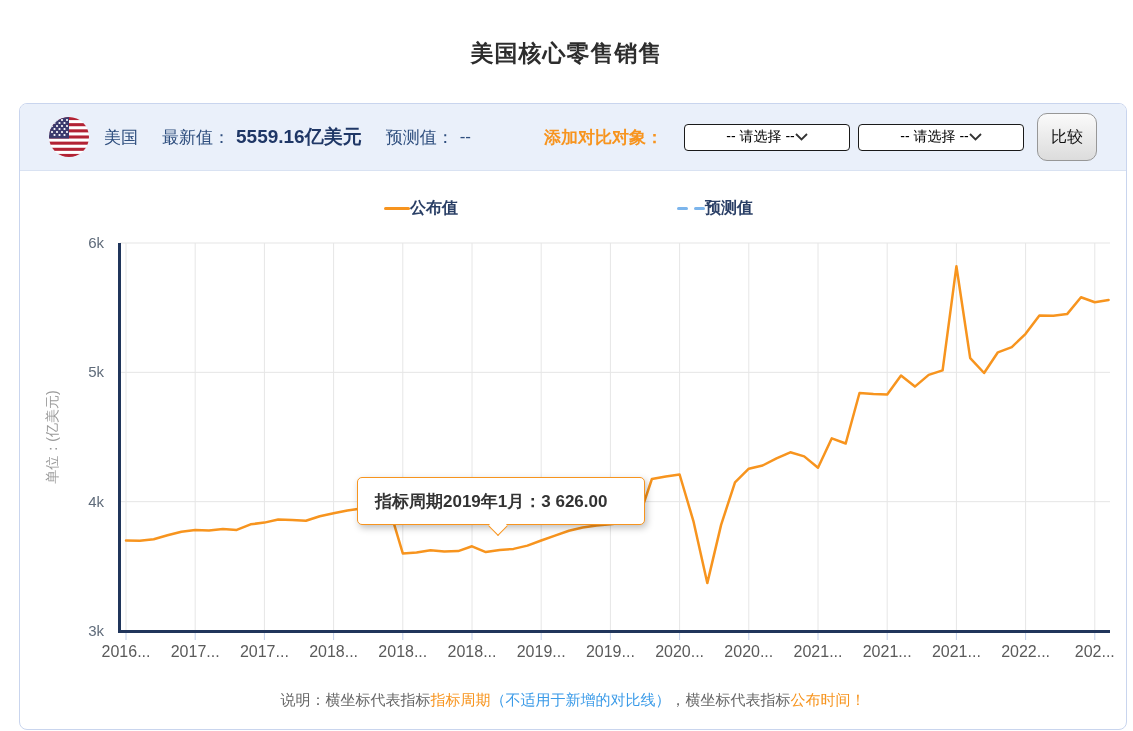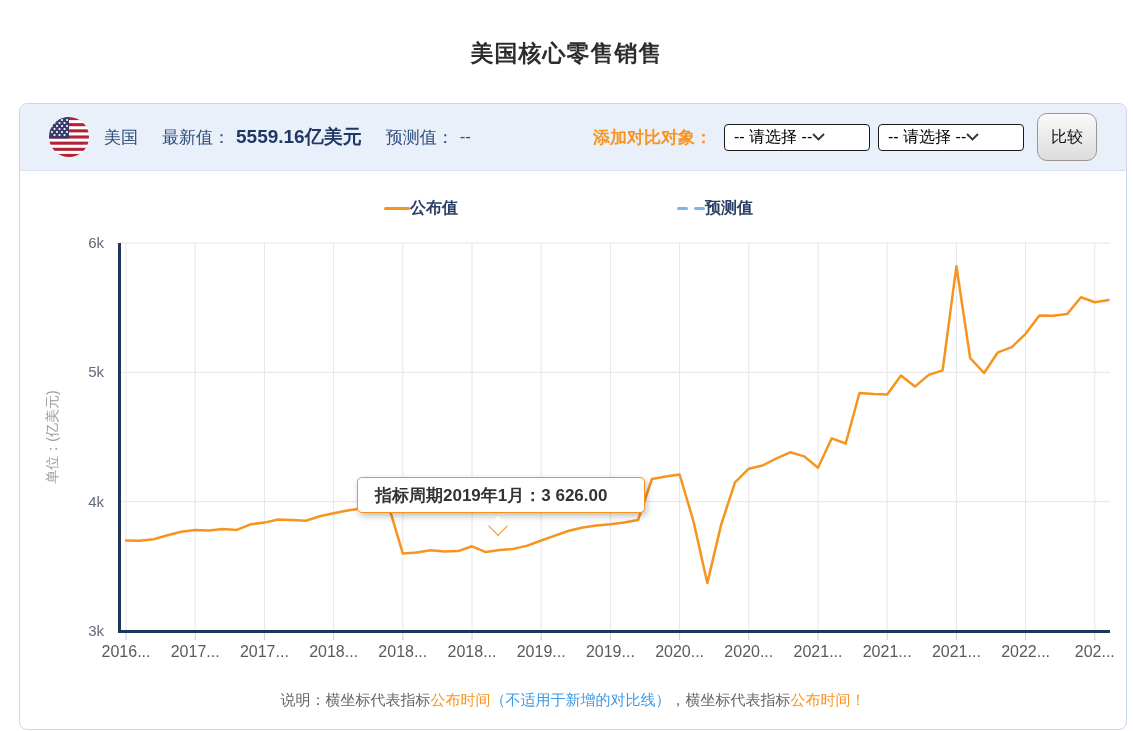--- a/index.html
+++ b/index.html
@@ -21,25 +21,25 @@
     height:67px;background:#eaf0fa;border-bottom:1px solid #d9e2f2;
     border-radius:7px 7px 0 0;display:flex;align-items:center;
     padding:0 29px;box-sizing:border-box;
   }
   .flag{width:40px;height:40px;margin-right:15px;flex:0 0 auto;}
   .country{font-size:17px;color:#2e4e7e;margin-right:24px;}
   .hlabel{font-size:17px;color:#2e4e7e;}
   .hvalue{font-size:19px;font-weight:bold;color:#1f3766;margin:0 24px 0 6px;}
   .hforecast{font-size:17px;color:#2e4e7e;margin-left:6px;}
   .right-group{margin-left:auto;display:flex;align-items:center;}
-  .compare-label{font-size:17px;font-weight:bold;color:#f7941e;margin-right:12px;}
+  .compare-label{font-size:17px;font-weight:bold;color:#f7941e;margin-right:21px;}
   .select{
-    width:146px;height:27px;background:#fff;border:1px solid #1a1a1a;border-radius:4px;
-    display:flex;align-items:center;justify-content:flex-start;
-    padding:0 9px;box-sizing:border-box;font-size:16px;color:#000;margin-right:8px;cursor:default;
+    width:166px;height:27px;background:#fff;border:1px solid #1a1a1a;border-radius:4px;
+    display:flex;align-items:center;justify-content:center;
+    padding:0 9px;box-sizing:border-box;font-size:14px;color:#000;margin-right:8px;cursor:default;
   }
   .compare-btn{
     width:60px;height:48px;margin-left:5px;
     background:linear-gradient(#fafafa,#dcdcdc);
     border:1px solid #979797;border-radius:10px;
     font-size:16px;color:#111;font-family:Liberation Serif, serif;
   }
   
   .legend-item{
     position:absolute;top:198px;display:flex;align-items:center;gap:0;
@@ -47,21 +47,21 @@
   }
   .legend-published{left:384px;}
   .legend-forecast{left:677px;}
   .swatch-solid{width:26px;height:3px;border-radius:2px;}
   .swatch-dash{display:flex;gap:6px;}
   .swatch-dash span{width:11px;height:3px;border-radius:2px;display:block;}
   
   #chart-svg{position:absolute;left:0;top:0;z-index:2;pointer-events:none;}
   
   .tooltip{
-    position:absolute;left:357px;top:477px;width:288px;height:36px;box-sizing:border-box;
+    position:absolute;left:357px;top:477px;width:288px;height:48px;box-sizing:border-box;
     background:#fff;border:1px solid #f7941e;border-radius:5px;
     box-shadow:2px 3px 7px rgba(0,0,0,.25);
     display:flex;align-items:center;padding-left:17px;
     font-size:17px;font-weight:bold;color:#333;z-index:4;
   }
   .tooltip-caret{
     position:absolute;left:133px;top:41px;width:13px;height:13px;background:#fff;
     border-right:1px solid #f7941e;border-bottom:1px solid #f7941e;
     transform:rotate(45deg);
   }
@@ -218,14 +218,14 @@
     <text x="57" y="437" text-anchor="middle" fill="#999" font-size="14px" transform="rotate(-90 57 437)">单位：(亿美元)</text>
     <polyline points="126.0,540.5 139.8,540.7 153.7,539.2 167.5,535.3 181.4,531.7 195.2,530.1 209.0,530.4 222.9,529.1 236.7,529.9 250.6,524.3 264.4,522.6 278.2,519.5 292.1,520.0 305.9,520.8 319.8,516.2 333.6,513.3 347.4,510.5 361.3,508.4 375.1,507.5 389.0,507.1 402.8,553.4 416.6,552.4 430.5,550.2 444.3,551.5 458.2,551.1 472.0,546.3 485.8,552.1 499.7,550.0 513.5,548.9 527.4,545.6 541.2,540.5 555.0,535.6 568.9,530.8 582.7,527.5 596.6,525.6 610.4,524.3 624.2,522.6 638.1,520.0 651.9,479.0 665.8,476.4 679.6,474.5 693.4,521.1 707.3,583.1 721.1,524.9 735.0,482.3 748.8,468.7 762.6,465.5 776.5,458.3 790.3,452.3 804.2,456.4 818.0,467.8 831.8,438.3 845.7,443.5 859.5,393.0 873.4,394.1 887.2,394.6 901.0,375.6 914.9,386.6 928.7,374.9 942.6,370.4 956.4,266.3 970.2,358.1 984.1,373.0 997.9,352.3 1011.8,347.1 1025.6,333.8 1039.4,315.4 1053.3,315.7 1067.1,314.1 1081.0,297.3 1094.8,302.2 1108.6,300.0" fill="none" stroke="#F7941E" stroke-width="2.5" stroke-linejoin="round" stroke-linecap="round" stroke-dasharray="none"></polyline>
   </svg>
 
 <div class="tooltip">
   <span>指标周期2019年1月：3 626.00</span>
   <span class="tooltip-caret"></span>
 </div>
 
 <div class="footer-note">
-  <span>说明：横坐标代表指标</span><span class="seg-orange">公布时间</span><span class="seg-blue">（不适用于新增的对比线）</span><span>，横坐标代表指标</span><span class="seg-orange">公布时间！</span>
+  <span>说明：横坐标代表指标</span><span class="seg-orange">指标周期</span><span class="seg-blue">（不适用于新增的对比线）</span><span>，横坐标代表指标</span><span class="seg-orange">公布时间！</span>
 </div>
 
 </body></html>

